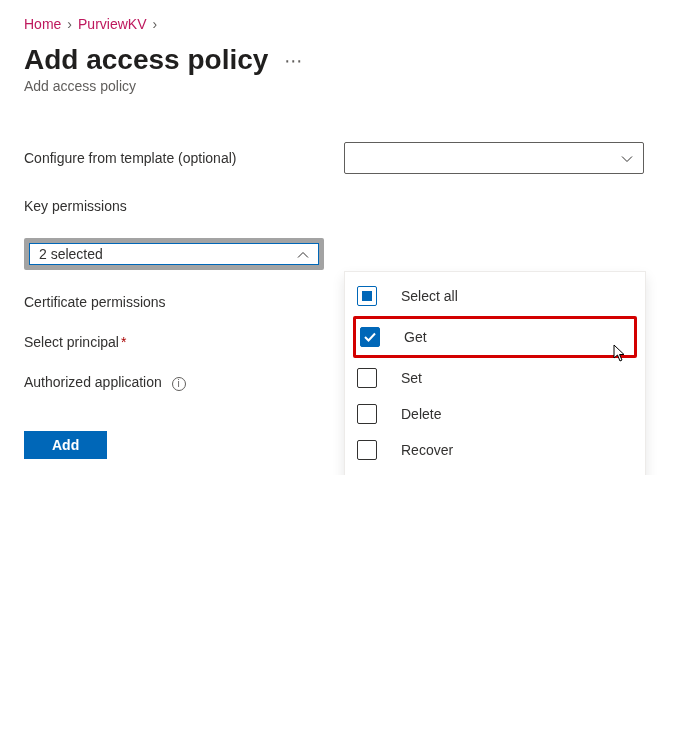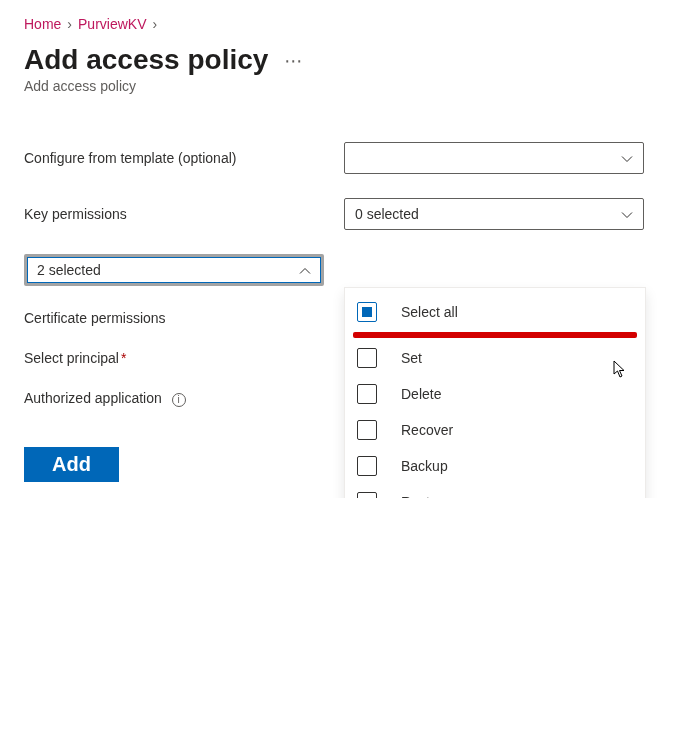--- a/index.html
+++ b/index.html
@@ -24,26 +24,26 @@
     .info-icon {
       display: inline-flex; align-items: center; justify-content: center;
       width: 14px; height: 14px; border: 1px solid #605e5c; border-radius: 50%;
       font-size: 10px; color: #605e5c; margin-left: 6px;
     }
     .select-box {
       width: 300px; height: 32px; border: 1px solid #605e5c; border-radius: 2px;
       display: flex; align-items: center; justify-content: space-between;
       padding: 0 10px; cursor: pointer; background: #fff; font-size: 14px;
     }
-    .select-box.active { border: 3px solid #a3a3a3; box-shadow: 0 0 0 1px #0067b8 inset; }
+    .select-box.active { border: 5px solid #a3a3a3; box-shadow: 0 0 0 1px #0067b8 inset; }
     .chev { width: 12px; height: 12px; }
     .chev svg { width: 12px; height: 12px; }
     .add-btn {
       background: #0067b8; color: #fff; border: none; padding: 6px 28px;
-      font-size: 20px; font-weight: 600; cursor: pointer; margin-top: 16px;
+      font-size: 14px; font-weight: 600; cursor: pointer; margin-top: 16px;
     }
     .dropdown-panel {
       position: absolute; left: 320px; top: 33px; width: 302px;
       border: 1px solid #edebe9; background: #fff;
       box-shadow: 0 6px 12px rgba(0,0,0,0.1);
       padding: 6px 0 8px 0;
     }
     .dd-item { display: flex; align-items: center; padding: 8px 12px; gap: 24px; cursor: pointer; }
     .dd-section { font-weight: 600; padding: 12px 12px 6px 12px; font-size: 15px; }
     .cb {
@@ -89,47 +89,47 @@
     <span class="chev">
       <svg viewBox="0 0 12 12">
           <path d="M1 3.5 L6 8.5 L11 3.5" stroke="#323130" stroke-width="1" fill="none"></path>
         </svg>
     </span>
   </div>
 </div>
 
 <div class="form-row">
   <div class="form-label">Key permissions</div>
-  <div class="select-box">
-    <span>0 selected</span>
-    <span class="chev">
-      <svg viewBox="0 0 12 12">
-          <path d="M1 3.5 L6 8.5 L11 3.5" stroke="#323130" stroke-width="1" fill="none"></path>
-        </svg>
-    </span>
-  </div>
 </div>
 
 <div class="form-row" style="margin-bottom:24px;">
   <div class="select-box active">
     <span>2 selected</span>
     <span class="chev">
       <svg viewBox="0 0 12 12">
           <path d="M1 8.5 L6 3.5 L11 8.5" stroke="#323130" stroke-width="1" fill="none"></path>
         </svg>
     </span>
   </div>
 
   <div class="dropdown-panel">
     <div class="dd-item">
       <span class="cb indeterminate"></span>
       <span>Select all</span>
     </div>
 
     <div class="highlight-box">
+      <div class="dd-item">
+        <span class="cb checked">
+          <svg viewBox="0 0 14 14">
+              <path d="M2 7 L5.5 10.5 L12 3.5" stroke="#fff" stroke-width="2" fill="none"></path>
+            </svg>
+        </span>
+        <span>Get</span>
+      </div>
     </div>
 
     <div class="dd-item">
       <span class="cb"></span>
       <span>Set</span>
     </div>
     <div class="dd-item">
       <span class="cb"></span>
       <span>Delete</span>
     </div>

